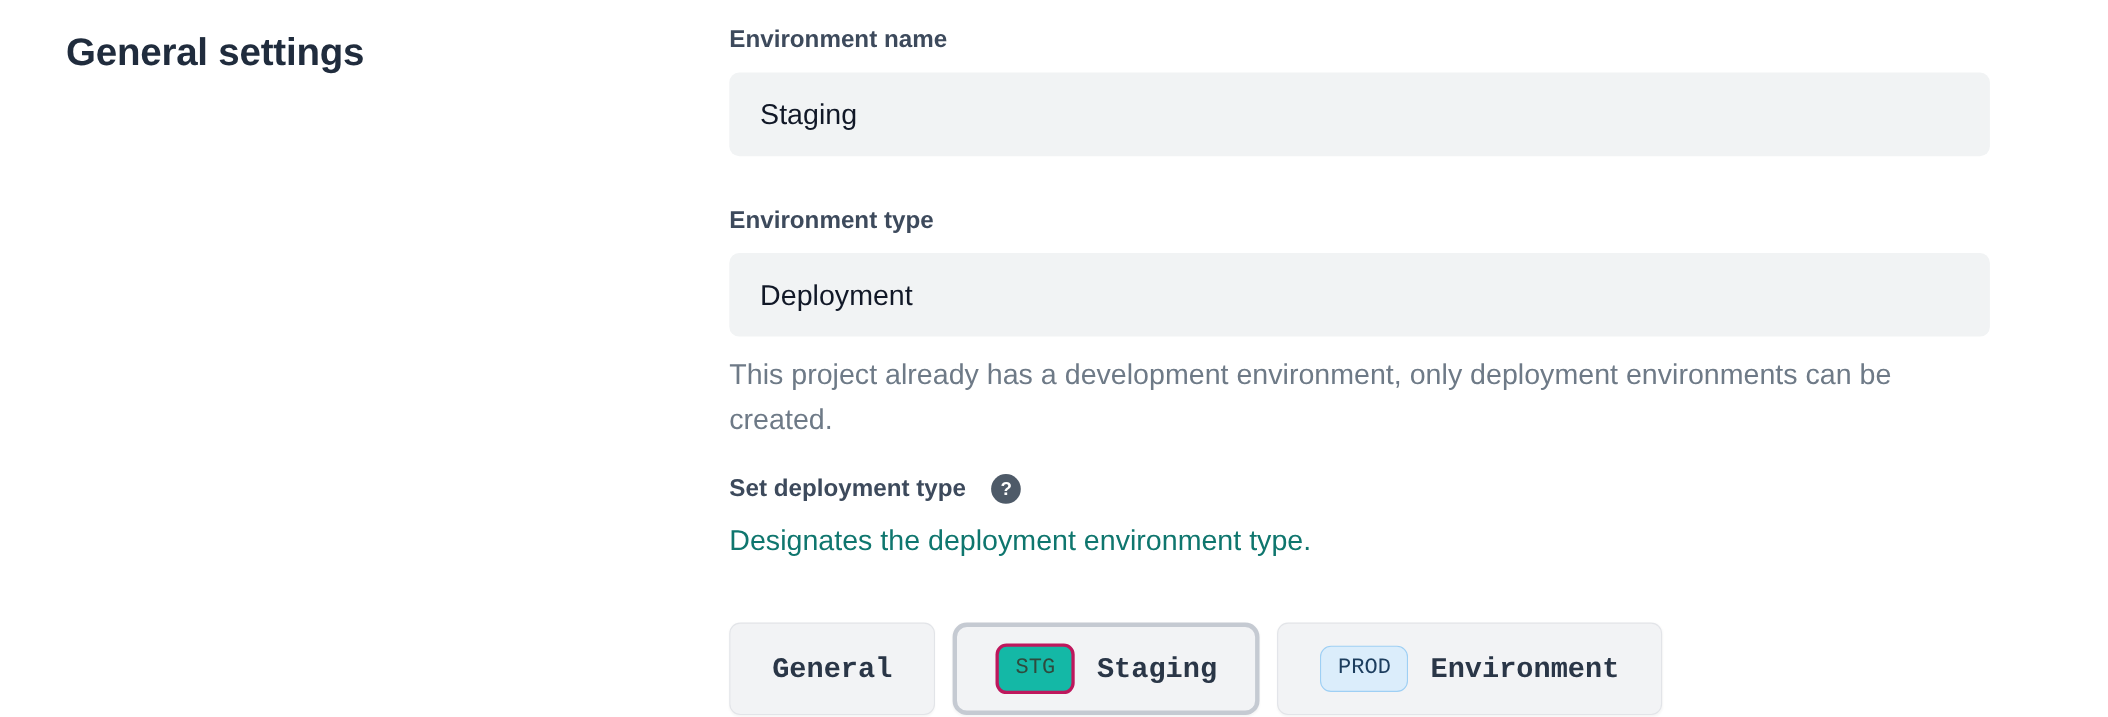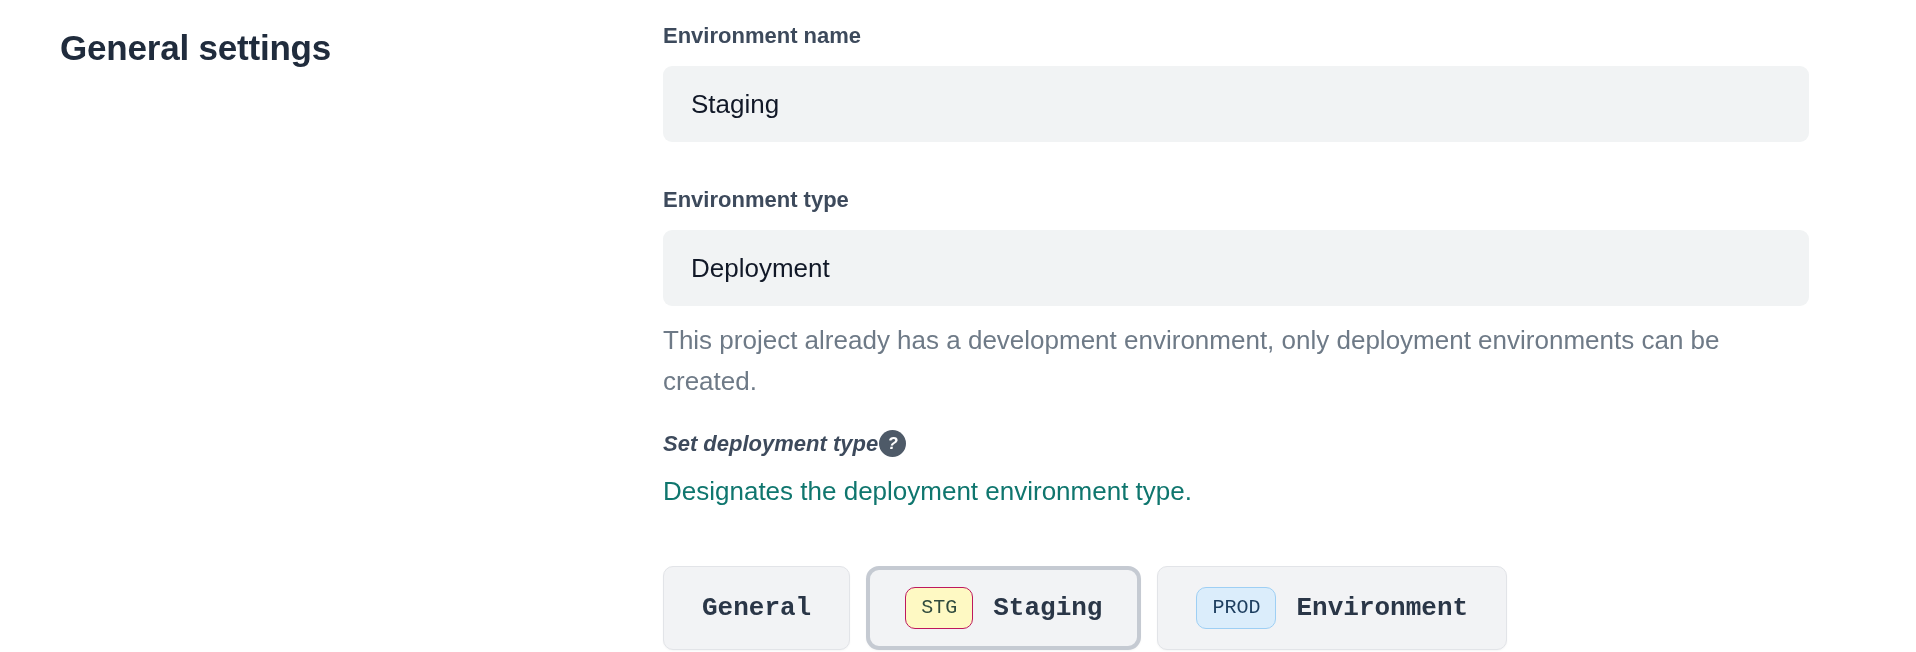--- a/index.html
+++ b/index.html
@@ -31,21 +31,21 @@
     font-family: inherit; font-size: 26px; color: #111827;
     padding: 0 28px; outline: none;
   }
   .group-2 { margin-top: 44px; }
   .help-text {
     margin-top: 14px; width: 1105px;
     font-size: 26px; line-height: 41px; color: #6e7a87;
   }
 
   .group-3 { margin-top: 28px; }
-  .label-row { display: flex; align-items: flex-start; gap: 1px; font-style: italic; }
+  .label-row { display: flex; align-items: center; gap: 23px; }
   .label-row .field-label { margin-bottom: 0; }
   .help-icon {
     width: 27px; height: 27px; border-radius: 50%;
     background: #4e5a68; color: #ffffff;
     font-size: 17px; font-weight: 700; line-height: 27px;
     text-align: center; flex: none; cursor: default;
   }
   .description {
     margin-top: 14px; font-size: 26px; line-height: 38px; color: #0f766e;
   }
@@ -60,21 +60,21 @@
     cursor: pointer;
     margin-top: 36px;
   }
   .type-btn.selected {
     border: 4px solid #c5cad2; border-radius: 13px; padding: 0 35px;
   }
   .badge {
     font-size: 20px; font-weight: 400; line-height: 1;
     padding: 10px 15px; border-radius: 10px; flex: none;
   }
-  .badge-stg  { background: #fef9c3; border: 1px solid #be185d; color: #2f4a3d; }
+  .badge-stg  { background: #14b8a6; border: 3px solid #be185d; color: #2f4a3d; }
   .badge-prod { background: #dbedfb; border: 1px solid #9ecff4; color: #1c3d5e; }
 </style>
 </head>
 <body>
 
 <div class="layout">
 
   <div class="left-col">
     <h1 class="page-heading">General settings</h1>
   </div>

